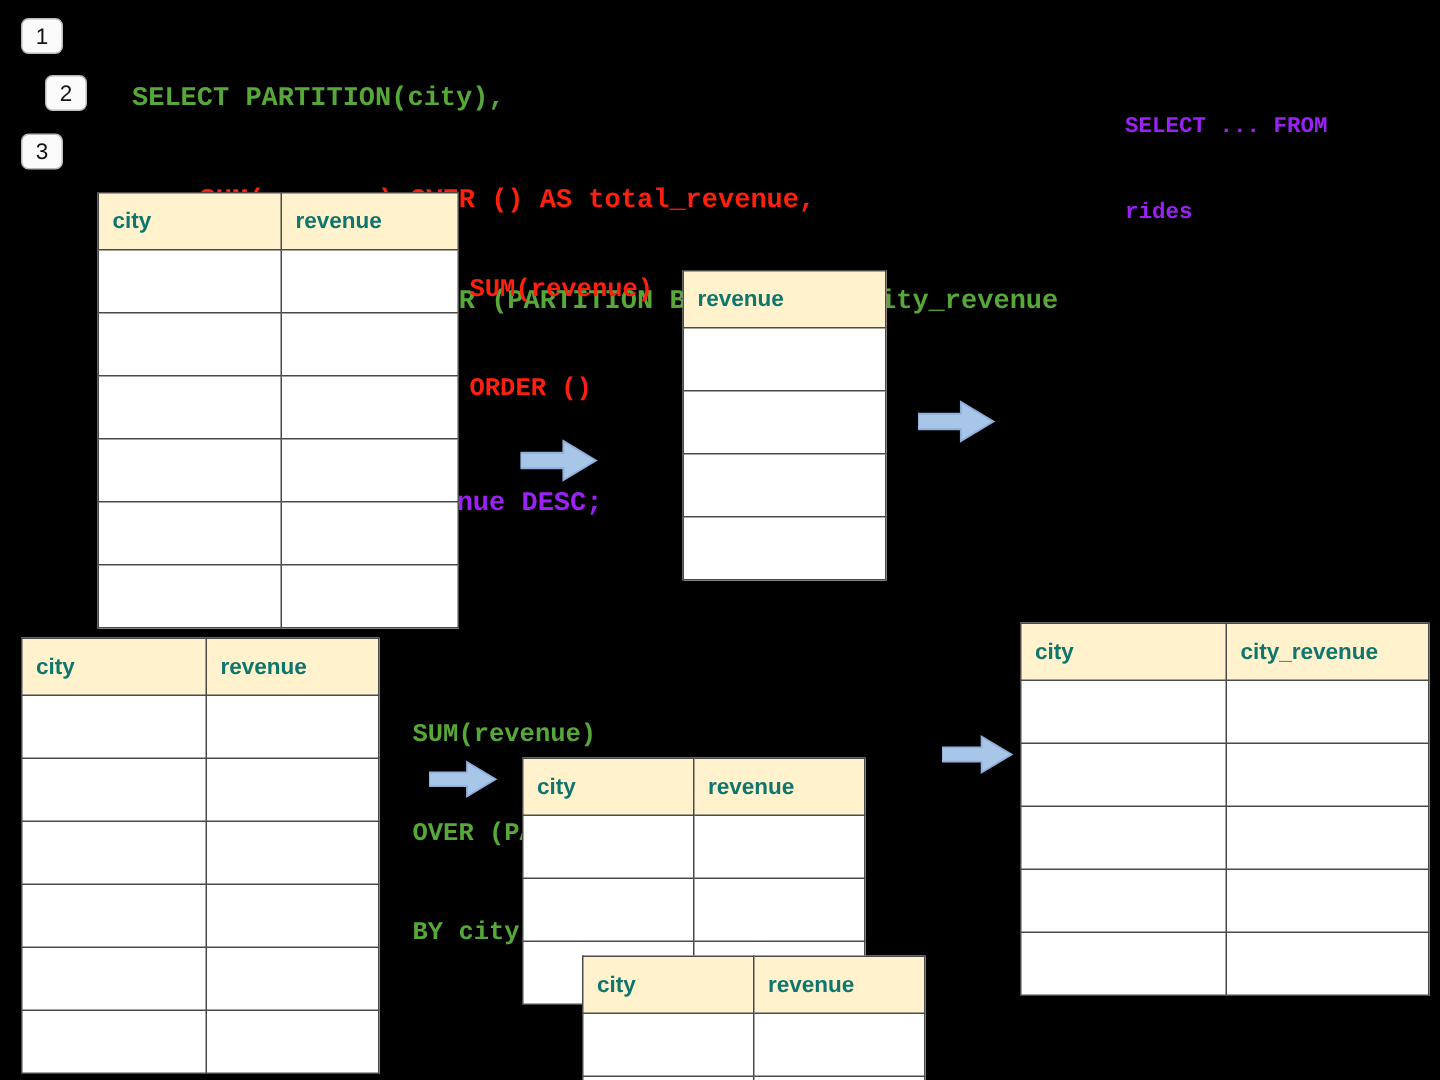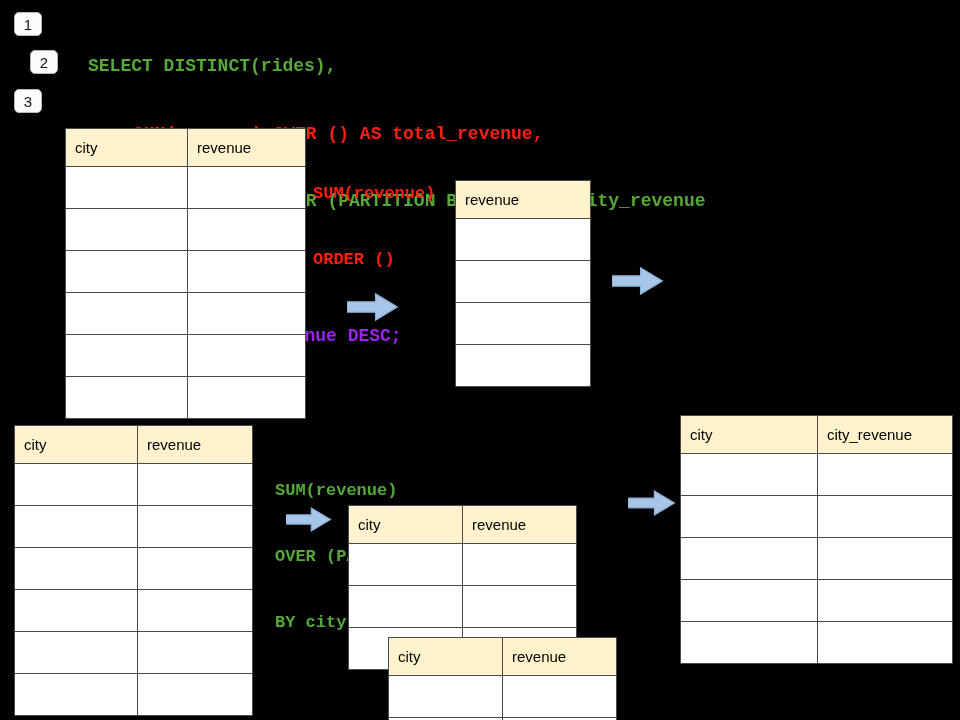--- a/index.html
+++ b/index.html
@@ -42,22 +42,22 @@
   .label-over-partition { left:275px; top:436px; font-size:17px; line-height:22px; }
 
   
   .tbl {
     position:absolute; border-collapse:collapse; table-layout:fixed;
     background:var(--cell-bg,#fff);
     border:1px solid var(--table-border,#4a4a4a);
   }
   .tbl th {
     background:var(--header-bg,#fff2cc);
-    font-weight:normal; text-align:left;
-    padding:0 0 0 9px; height:38px; font-size:15px; color:#000000;
+    font-weight:bold; text-align:left;
+    padding:0 0 0 9px; height:38px; font-size:15px; color:#0f766e;
     border:1px solid var(--table-border,#4a4a4a);
   }
   .tbl td {
     height:42px; background:var(--cell-bg,#fff);
     border:1px solid var(--table-border,#4a4a4a);
   }
   .t1 { left:65px;  top:128px; width:240px; }
   .t2 { left:455px; top:180px; width:135px; }
   .t3 { left:14px;  top:425px; width:238px; }
   .t4 { left:348px; top:505px; width:228px; }
@@ -74,27 +74,31 @@
 </head>
 <body>
 
 <div class="stage">
 
   <div class="badge badge-1">1</div>
   <div class="badge badge-2">2</div>
   <div class="badge badge-3">3</div>
 
   <div class="code sql-block">
-    <div class="c-green">SELECT DISTINCT(rides),</div>
+    <div class="c-green">SELECT PARTITION(city),</div>
     <div class="c-red indent-2">SUM(revenue) OVER () AS total_revenue,</div>
     <div class="c-green indent-2">SUM(revenue) OVER (PARTITION BY city) as city_revenue</div>
     <div class="c-purple indent-1">FROM rides</div>
     <div class="c-purple indent-1">ORDER by city_revenue DESC;</div>
   </div>
 
+  <div class="code side-note c-purple">
+    <div>SELECT ... FROM</div>
+    <div>rides</div>
+  </div>
 
   <div class="code label-over-all c-red">
     <div>SUM(revenue)</div>
     <div>ORDER ()</div>
   </div>
 
   <div class="code label-over-partition c-green">
     <div>SUM(revenue)</div>
     <div>OVER (PARTITION</div>
     <div>BY city)</div>

